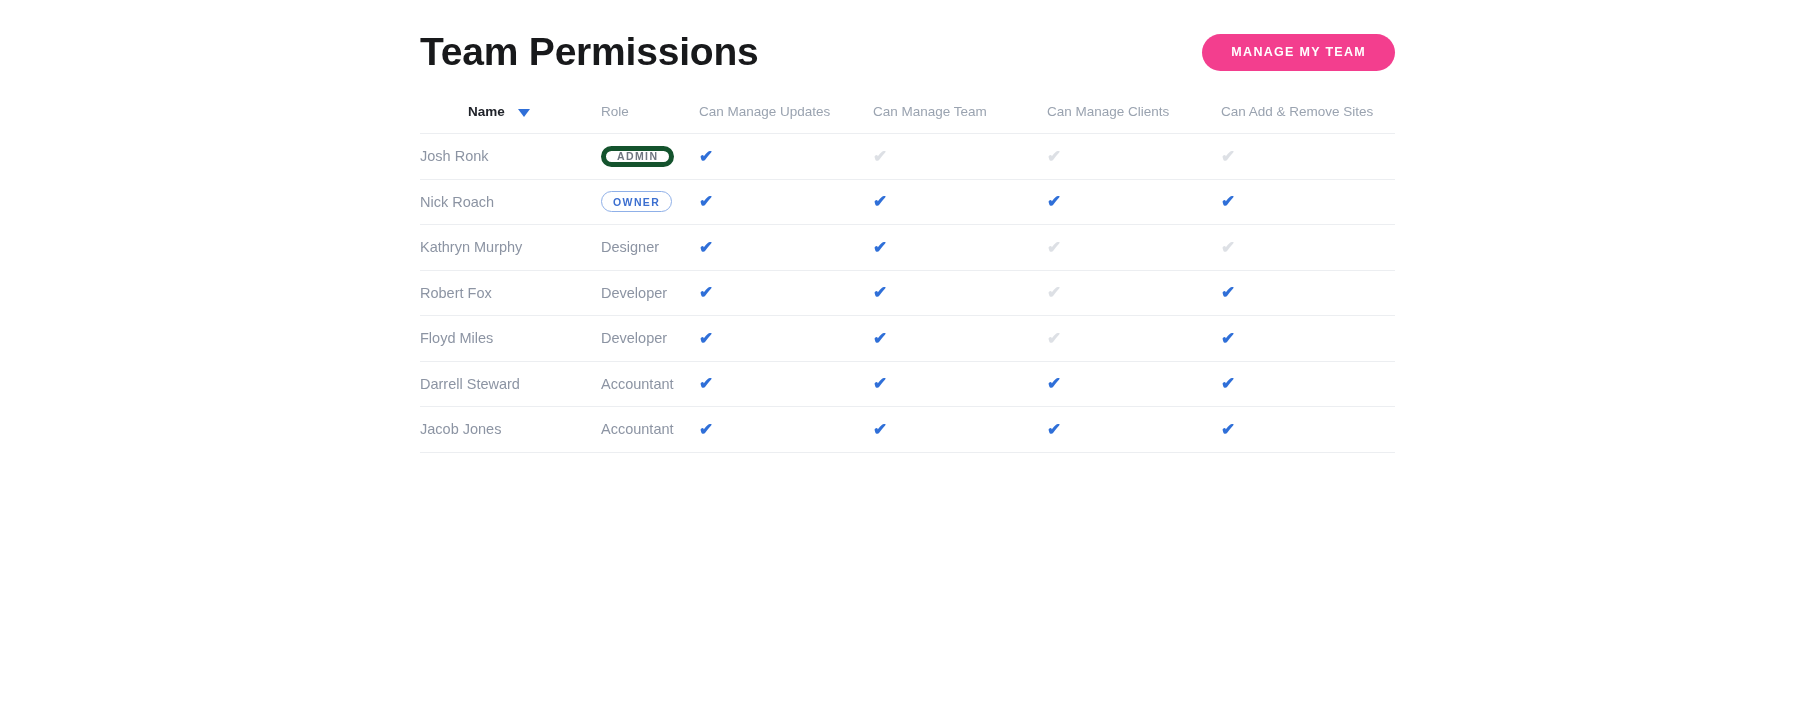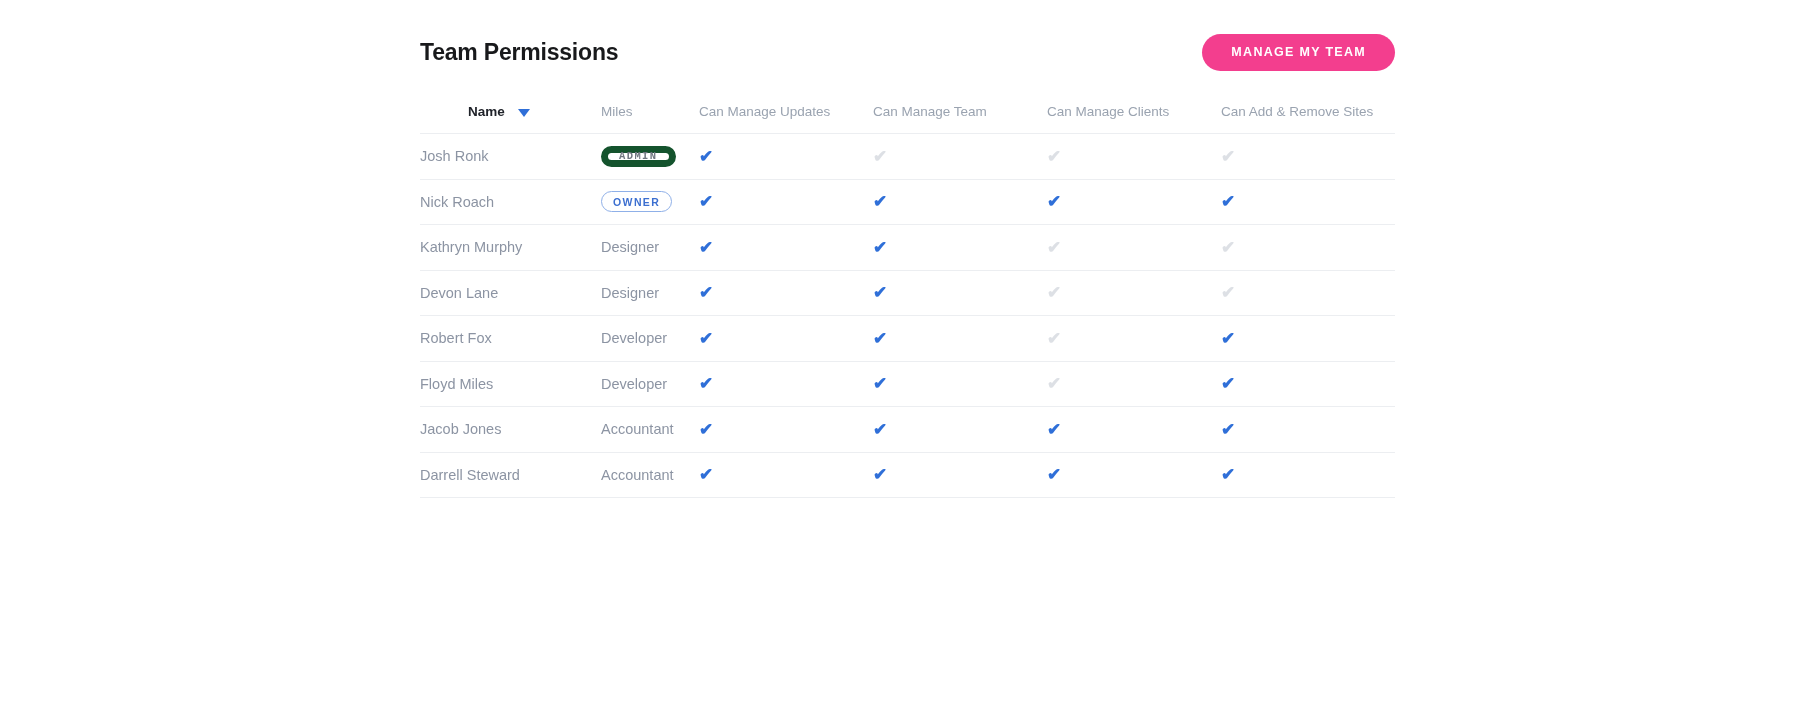--- a/index.html
+++ b/index.html
@@ -27,21 +27,21 @@
   }
 
   
   .page-header {
     display: flex;
     align-items: center;
     justify-content: space-between;
     height: 104px;
   }
   .page-title {
-    font-size: 23px;
+    font-size: 39px;
     font-weight: bold;
     color: #18191b;
     letter-spacing: -0.2px;
     margin: 0;
   }
   .manage-team-btn {
     display: inline-flex;
     align-items: center;
     justify-content: center;
     height: 37px;
@@ -119,23 +119,22 @@
     justify-content: center;
     height: 21px;
     padding: 0 11px;
     border-radius: 11px;
     font-size: 10.5px;
     font-weight: bold;
     letter-spacing: 1.4px;
     box-sizing: border-box;
   }
   .badge.admin {
-    border: 7px solid #14532d;
+    border: 5px solid #14532d;
     color: #6f7680;
-    font-family: Liberation Mono, monospace;
   }
   .badge.owner {
     border: 1px solid #8fb0e8;
     color: #3c6fd0;
   }
 
   .check {
     font-size: 17px;
     line-height: 1;
     font-weight: bold;
@@ -165,21 +164,21 @@
           <col class="c-perm">
       </colgroup>
       <thead>
         <tr>
           <th class="col-name">
             <span class="sort-wrap">
               <span>Name</span>
               <span class="sort-caret"></span>
             </span>
           </th>
-          <th>Miles</th>
+          <th>Role</th>
           <th>Can Manage Updates</th>
           <th>Can Manage Team</th>
           <th>Can Manage Clients</th>
           <th>Can Add &amp; Remove Sites</th>
         </tr>
       </thead>
       <tbody id="table-body">
           <tr>
             <td class="cell-name">Josh Ronk</td>
             <td class="cell-role"><span class="badge admin">ADMIN</span></td>
@@ -198,56 +197,48 @@
           </tr>
           <tr>
             <td class="cell-name">Kathryn Murphy</td>
             <td class="cell-role">Designer</td>
             <td><span class="check on">✔</span></td>
             <td><span class="check on">✔</span></td>
             <td><span class="check off">✔</span></td>
             <td><span class="check off">✔</span></td>
           </tr>
           <tr>
-            <td class="cell-name">Devon Lane</td>
-            <td class="cell-role">Designer</td>
-            <td><span class="check on">✔</span></td>
-            <td><span class="check on">✔</span></td>
-            <td><span class="check off">✔</span></td>
-            <td><span class="check off">✔</span></td>
-          </tr>
-          <tr>
             <td class="cell-name">Robert Fox</td>
             <td class="cell-role">Developer</td>
             <td><span class="check on">✔</span></td>
             <td><span class="check on">✔</span></td>
             <td><span class="check off">✔</span></td>
             <td><span class="check on">✔</span></td>
           </tr>
           <tr>
             <td class="cell-name">Floyd Miles</td>
             <td class="cell-role">Developer</td>
             <td><span class="check on">✔</span></td>
             <td><span class="check on">✔</span></td>
             <td><span class="check off">✔</span></td>
             <td><span class="check on">✔</span></td>
           </tr>
           <tr>
+            <td class="cell-name">Darrell Steward</td>
+            <td class="cell-role">Accountant</td>
+            <td><span class="check on">✔</span></td>
+            <td><span class="check on">✔</span></td>
+            <td><span class="check on">✔</span></td>
+            <td><span class="check on">✔</span></td>
+          </tr>
+          <tr>
             <td class="cell-name">Jacob Jones</td>
             <td class="cell-role">Accountant</td>
             <td><span class="check on">✔</span></td>
             <td><span class="check on">✔</span></td>
             <td><span class="check on">✔</span></td>
             <td><span class="check on">✔</span></td>
           </tr>
-          <tr>
-            <td class="cell-name">Darrell Steward</td>
-            <td class="cell-role">Accountant</td>
-            <td><span class="check on">✔</span></td>
-            <td><span class="check on">✔</span></td>
-            <td><span class="check on">✔</span></td>
-            <td><span class="check on">✔</span></td>
-          </tr>
         </tbody>
     </table>
 
   </div>
 </div>
 
 </body></html>

